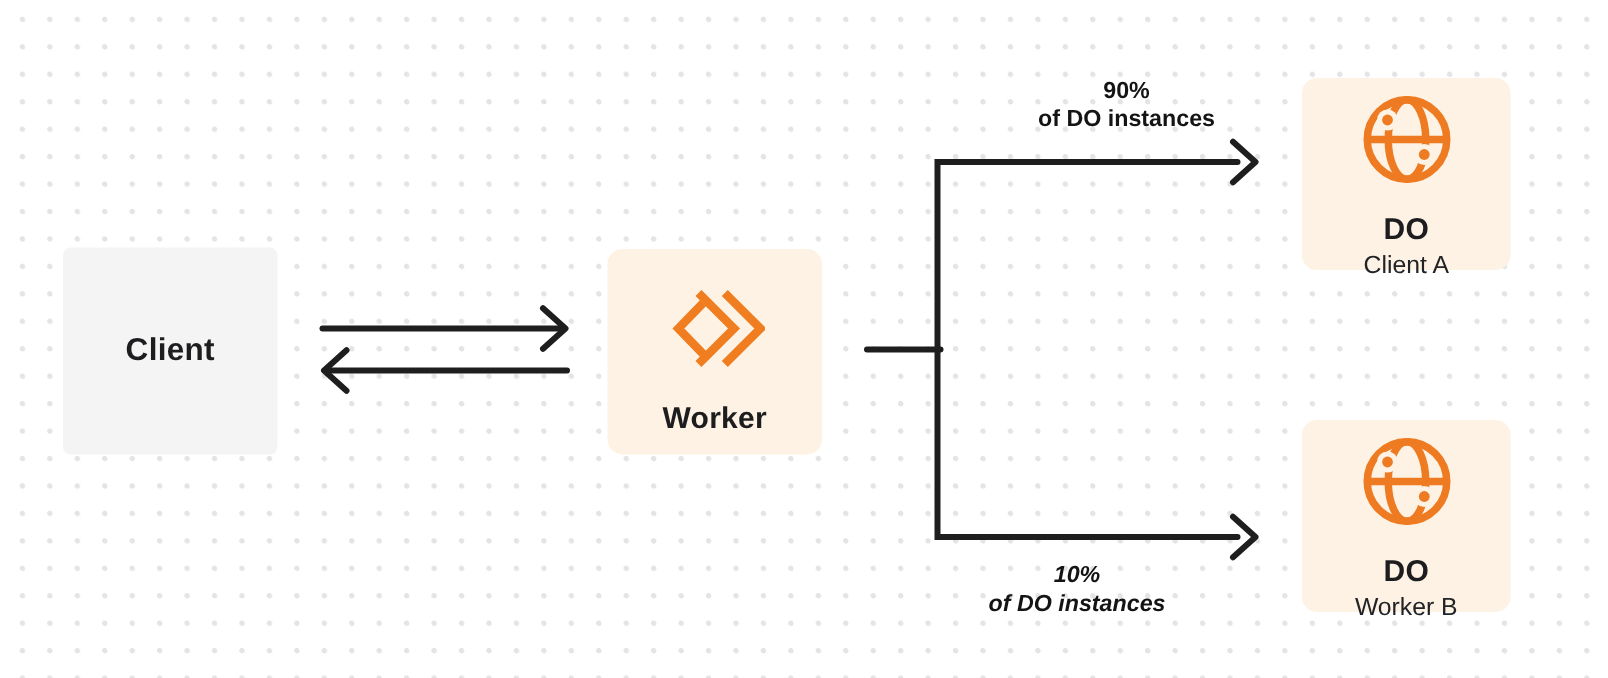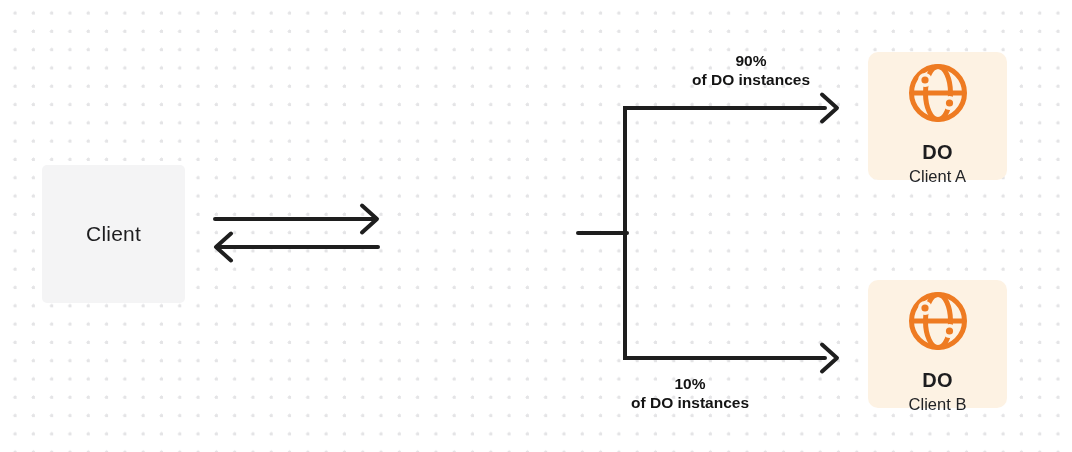--- a/index.html
+++ b/index.html
@@ -33,21 +33,21 @@
   }
 
   .client-box {
     left: 42px; top: 165px;
     width: 143px; height: 138px;
     background: #f4f4f5;
     border-radius: 5px;
   }
   .client-box .node-label {
     font-size: 21px;
-    font-weight: 400;
+    font-weight: 700;
     letter-spacing: 0.2px;
   }
 
   .worker-box {
     left: 405px; top: 166px;
     width: 143px; height: 137px;
     background: #fdf2e3;
     border-radius: 10px;
     justify-content: flex-start;
     padding-top: 21px;
@@ -88,21 +88,21 @@
     position: absolute;
     transform: translateX(-50%);
     text-align: center;
     font-size: 15.5px;
     font-weight: 700;
     line-height: 19px;
     color: #141414;
     white-space: nowrap;
   }
   .branch-label-top { left: 719px; top: 51px; margin-left: 32px; }
-  .branch-label-bottom { left: 690px; top: 374px; }
+  .branch-label-bottom { left: 718px; top: 374px; font-style: italic; }
 </style>
 </head>
 <body>
 
 <div class="canvas">
 
   <svg class="connectors" viewBox="0 0 1072 452" aria-hidden="true">
     <g stroke="#1e1e1e" stroke-width="4" fill="none" stroke-linecap="round" stroke-linejoin="miter">
 
       <line x1="215" y1="219" x2="374" y2="219"></line>
@@ -116,20 +116,32 @@
       <path d="M 825,108 L 625,108 L 625,358 L 825,358"></path>
       <polyline points="822,94.5 837,108 822,121.5" stroke-linejoin="round"></polyline>
       <polyline points="822,344.5 837,358 822,371.5" stroke-linejoin="round"></polyline>
     </g>
   </svg>
 
   <div class="box client-box">
     <span class="node-label">Client</span>
   </div>
 
+  <div class="box worker-box">
+    <span>
+      <svg width="66" height="64" viewBox="0 0 64 62" fill="none">
+        <g stroke="#f07d1f" stroke-width="5.5" stroke-linecap="butt" stroke-linejoin="miter" fill="none">
+          <polyline points="24,14.5 8,31 24,47.5"></polyline>
+          <polyline points="21,8 44,31 21,54"></polyline>
+          <polyline points="38,8 61,31 38,54"></polyline>
+        </g>
+      </svg>
+    </span>
+    <span class="node-label">Worker</span>
+  </div>
 
   <div class="branch-label branch-label-top">
     <div>90%</div>
     <div>of DO instances</div>
   </div>
 
   <div class="branch-label branch-label-bottom">
     <div>10%</div>
     <div>of DO instances</div>
   </div>
@@ -164,16 +176,16 @@
         </g>
         <g>
           <circle cx="19" cy="19" r="7" fill="#fdf2e3"></circle>
           <circle cx="19" cy="19" r="3.6" fill="#ee7b22"></circle>
           <circle cx="43.5" cy="42" r="7" fill="#fdf2e3"></circle>
           <circle cx="43.5" cy="42" r="3.6" fill="#ee7b22"></circle>
         </g>
       </svg>
     </span>
     <div class="do-title">DO</div>
-    <div class="do-subtitle">Client B</div>
+    <div class="do-subtitle">Worker B</div>
   </div>
 
 </div>
 
 </body></html>

